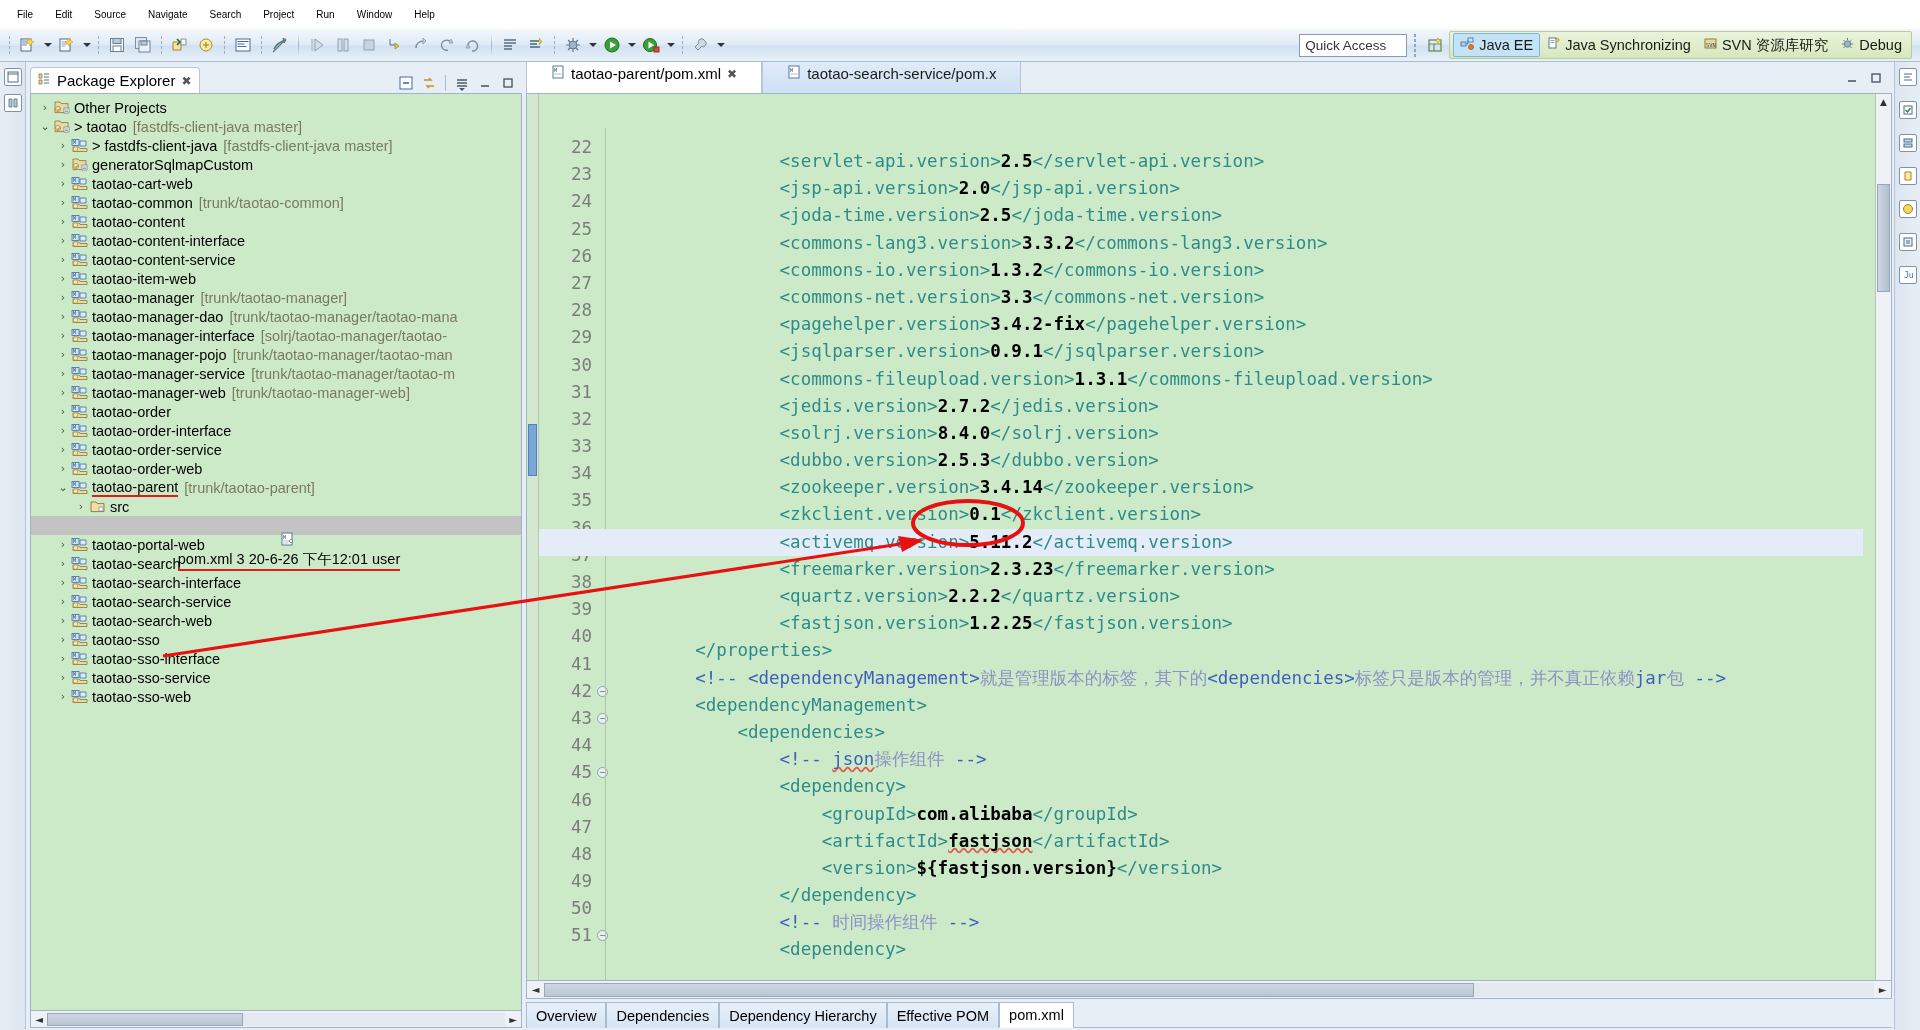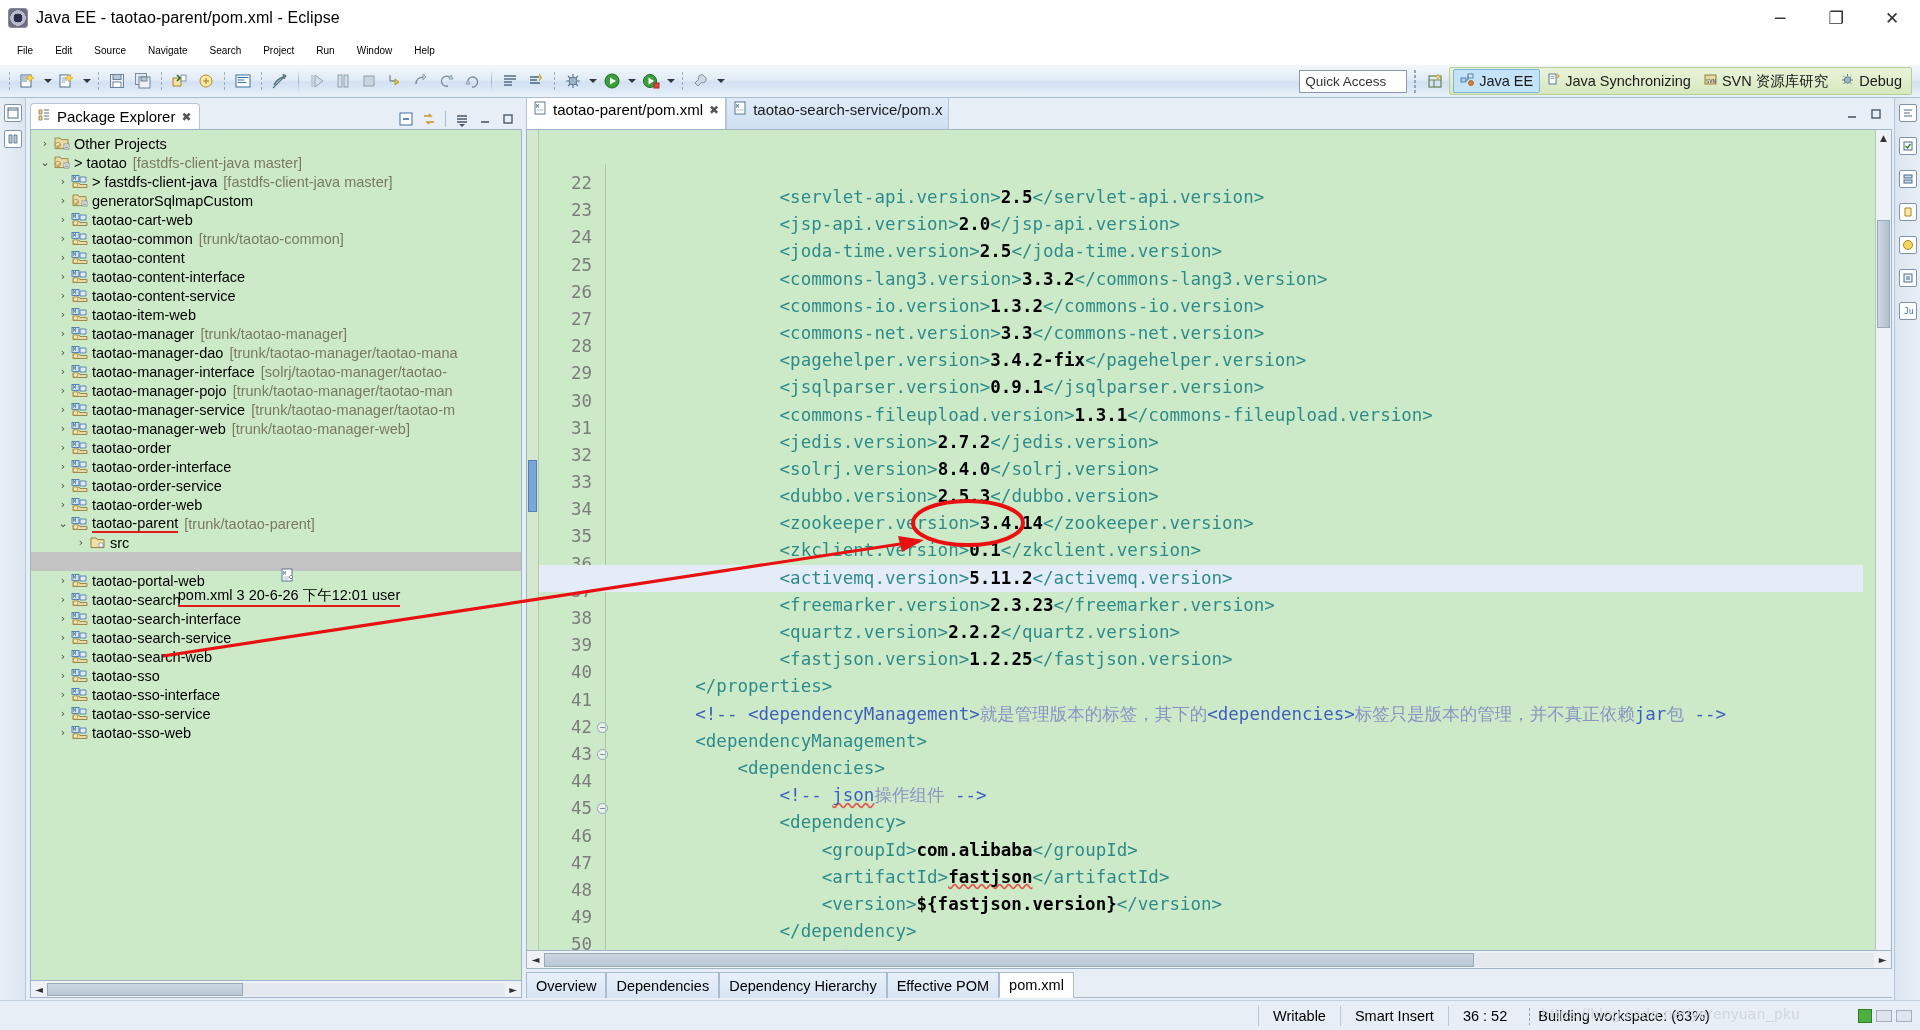--- a/index.html
+++ b/index.html
@@ -121,21 +121,21 @@
   .hsbar .arrow { width: 16px; text-align: center; font-size: 10px; color: #333;
     font-family: "DejaVu Sans", sans-serif; }
   .hsbar .track { flex: 1 1 auto; height: 13px; background: #e3e9ef; position: relative; }
   .hsbar .thumb { position: absolute; left: 0; top: 0; height: 13px; width: 196px;
     background: linear-gradient(to bottom,#cdd7e2,#b9c6d4); border: 1px solid #9aa9b8; }
 
   
   .editorarea { flex: 1 1 auto; display: flex; flex-direction: column; min-width: 0;
     padding: 3px 2px 2px 2px; }
   .edtabrow { height: 28px; display: flex; align-items: flex-end; }
-  .edtab { height: 40px; display: flex; align-items: center; gap: 6px; padding: 0 6px;
+  .edtab { height: 40px; display: flex; align-items: center; gap: 6px; padding: 0 24px;
     font-size: 15px; border: 1px solid #b6c6d8; border-bottom: none; border-radius: 4px 4px 0 0; }
   .edtab.active { background: #ffffff; color: #000; }
   .edtab.inactive { background: linear-gradient(to bottom,#e4eefa,#cfe0f2); color: #1a1a1a; margin-top: 23px; }
   .edtab .tabclose { font-size: 12px; color: #555; font-family: "DejaVu Sans", sans-serif; }
   .edtabtools { margin-left: auto; display: flex; align-items: center; gap: 8px; padding: 0 8px 3px 0; }
 
   .edframe { flex: 1 1 auto; display: flex; border: 1px solid #9fb4c8; background: #cdeac8;
     min-height: 0; position: relative; }
   .gutter-left { width: 12px; background: #d3e8ce; border-right: 1px solid #b5c9b0; flex: 0 0 12px;
     position: relative; }
@@ -197,29 +197,20 @@
 
   
   .overlay { position: absolute; left: 0; top: 0; width: 1920px; height: 1030px;
     pointer-events: none; z-index: 50; }
 </style>
 </head>
 <body>
 
 <div id="app">
 
-  <div class="titlebar">
-    <div class="app-icon"></div>
-    <div class="title">Java EE - taotao-parent/pom.xml - Eclipse</div>
-    <div class="wincontrols">
-      <div>─</div>
-      <div>❐</div>
-      <div class="close">✕</div>
-    </div>
-  </div>
 
   <div class="menubar" id="menubar">
       <div class="mi">File</div>
       <div class="mi">Edit</div>
       <div class="mi">Source</div>
       <div class="mi">Navigate</div>
       <div class="mi">Search</div>
       <div class="mi">Project</div>
       <div class="mi">Run</div>
       <div class="mi">Window</div>
@@ -985,34 +976,20 @@
           </svg>
       </div>
       <div class="railicon">
         <svg width="12" height="12" viewBox="0 0 12 12">
             <text x="2" y="9" font-size="8" fill="#3b6ea5" font-family="monospace">Ju</text>
           </svg>
       </div>
     </div>
   </div>
 
-  <div class="statusbar">
-    <div class="sb-left"></div>
-    <div class="sb-cell">Writable</div>
-    <div class="sb-cell">Smart Insert</div>
-    <div class="sb-cell">36 : 52</div>
-    <div class="sb-dots"></div>
-    <div>Building workspace: (63%)</div>
-    <div class="sb-icons">
-      <div class="sb-green"></div>
-      <div class="sb-gray"></div>
-      <div class="sb-gray"></div>
-    </div>
-    <div class="watermark">https://blog.csdn.net/yerenyuan_pku</div>
-  </div>
 
   <svg class="overlay" viewBox="0 0 1920 1030">
     <ellipse cx="968" cy="523" rx="55" ry="22" fill="none" stroke="#e81010" stroke-width="4"></ellipse>
     <line x1="163" y1="656" x2="920" y2="541" stroke="#e81010" stroke-width="3.2"></line>
     <polygon points="924,540 898,536 902,552" fill="#e81010"></polygon>
   </svg>
 
 </div>
 
 </body></html>

